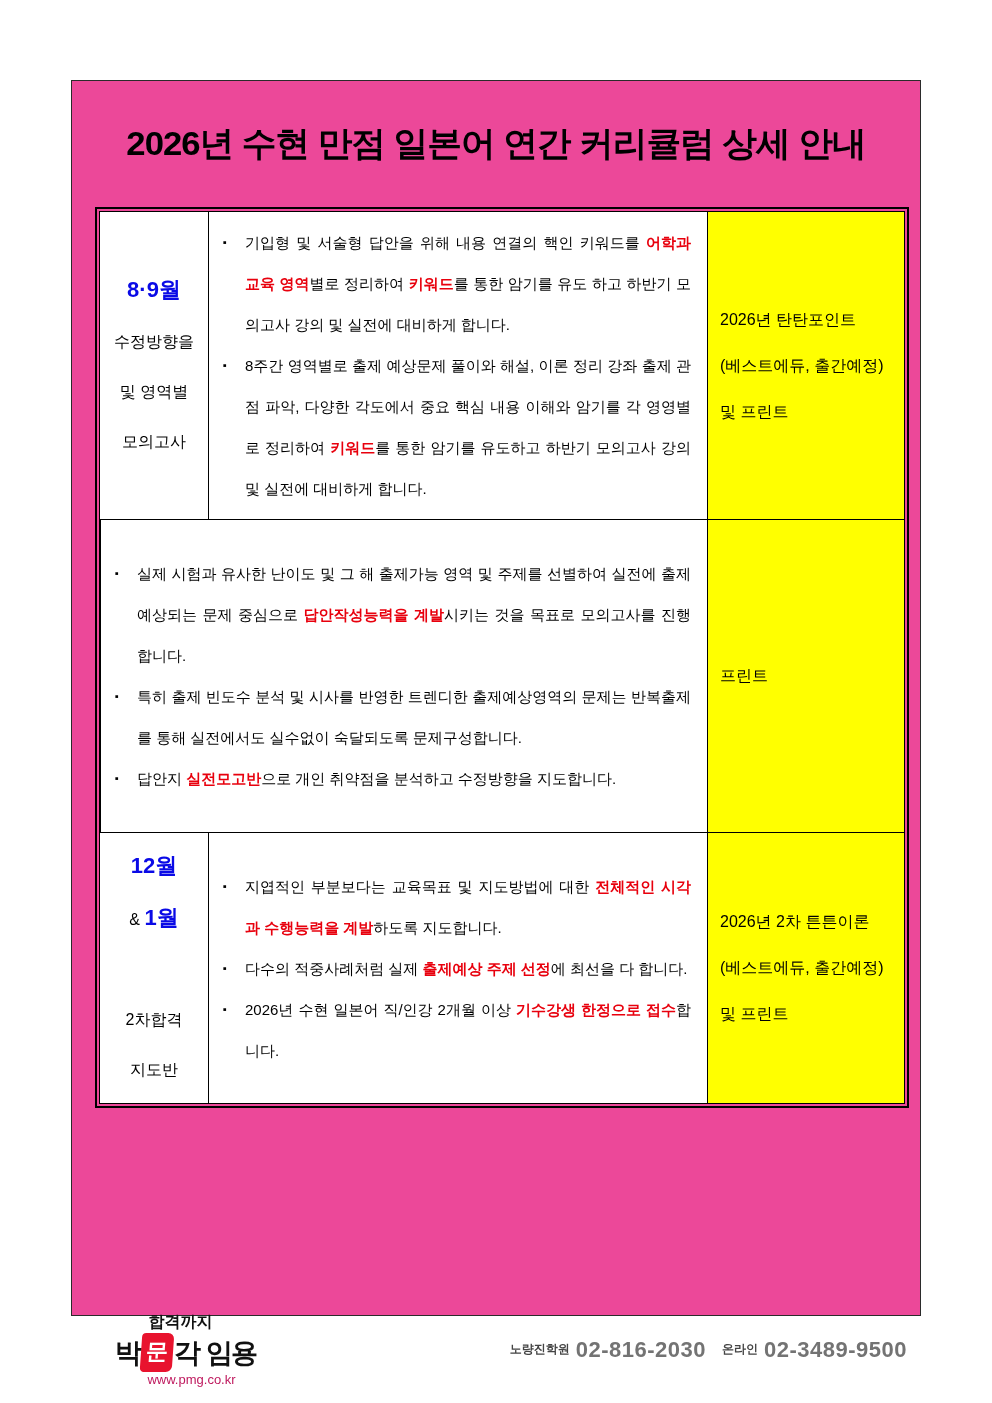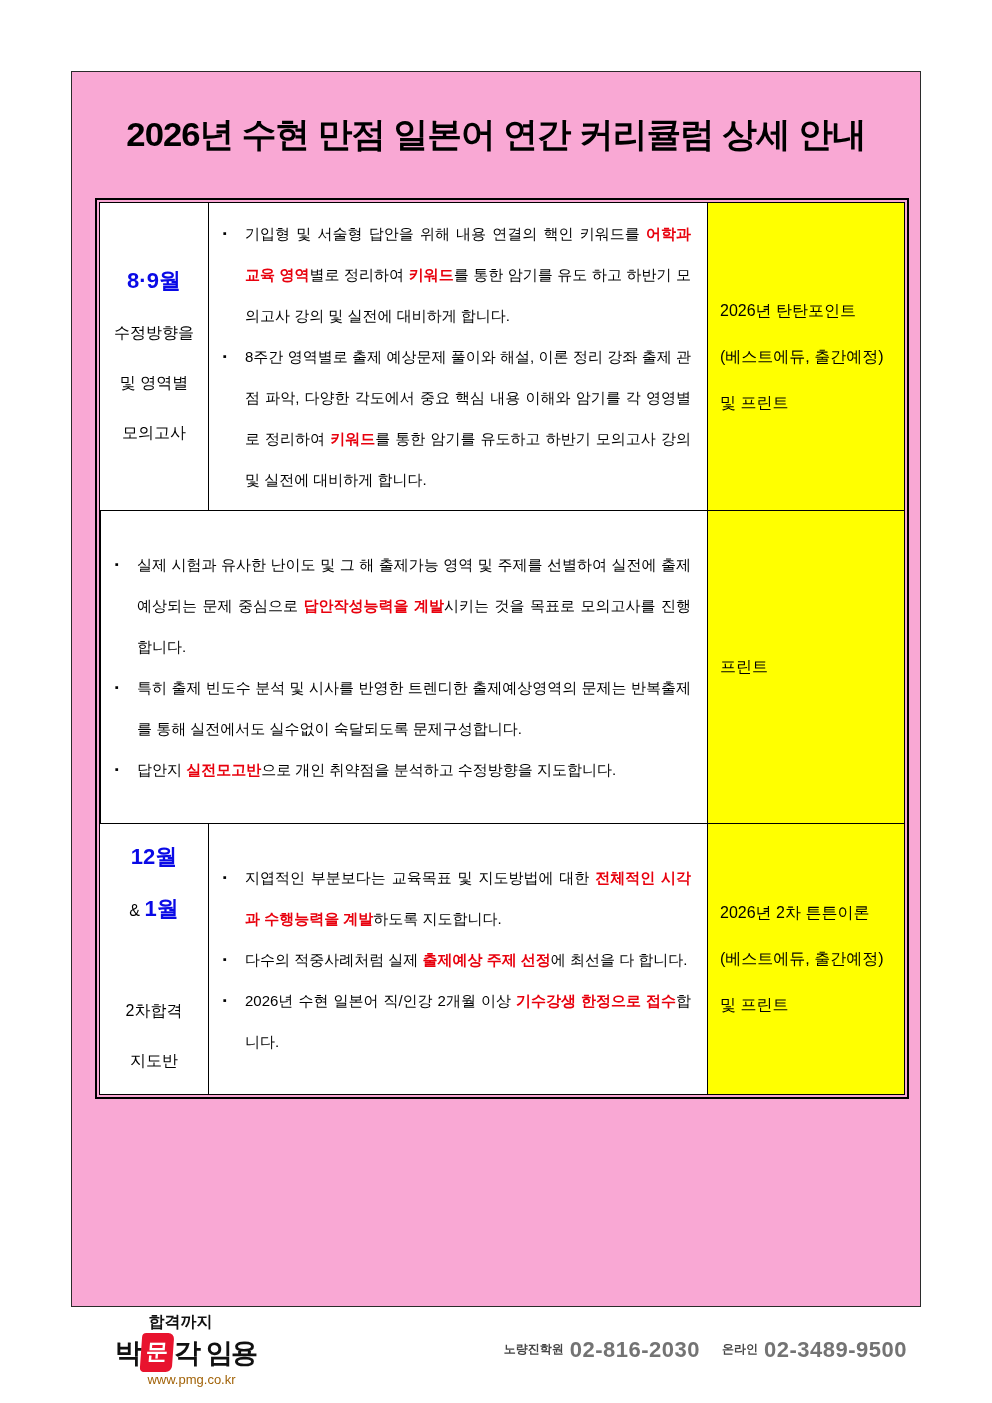--- a/index.html
+++ b/index.html
@@ -9,22 +9,22 @@
     --yellow:#ffff00;
     --logo-red:#e8132e;
   }
   *{box-sizing:border-box;}
   html,body{margin:0;padding:0;}
   body{
     width:992px;height:1403px;position:relative;background:#fff;
     font-family:"Liberation Sans","DejaVu Sans",sans-serif;color:var(--ink);
   }
   .page-frame{
-    position:absolute;left:71px;top:71px;width:850px;height:1236px;
-    border:1px solid #2b2b2b;background:#f9a8d4;
+    position:absolute;left:71px;top:80px;width:850px;height:1236px;
+    border:1px solid #2b2b2b;background:#ec4899;
   }
   .doc-title{
     margin:40px 18px 0 18px;text-align:center;
     font-size:34px;font-weight:800;letter-spacing:-1px;color:#000;
     white-space:nowrap;transform:scaleX(1.02);
   }
   .curriculum-table{
     position:relative;margin:44px auto 0 27px;width:806px;
     border:1px solid #000;outline:2px solid #000;outline-offset:2px;
     background:#fff;
@@ -70,22 +70,22 @@
   .footer-left{display:flex;align-items:center;flex-direction:column;}
   .tagline{font-size:16px;font-weight:700;color:#111;margin-right:10px;}
   .logo{display:flex;align-items:center;font-weight:800;color:#111;}
   .logo-char{font-size:27px;letter-spacing:-2px;}
   .logo-mun{
     display:inline-block;background:var(--logo-red);color:#fff;
     font-size:22px;font-weight:800;padding:4px 5px 5px 5px;margin:0 1px;
     border-radius:4px 6px 6px 4px;transform:skewX(-4deg);
   }
   .logo-suffix{font-size:27px;letter-spacing:-2px;margin-left:7px;}
-  .website{font-size:13px;font-weight:400;color:#a16207;margin-left:12px;}
-  .footer-right{display:flex;align-items:center;gap:22px;}
+  .website{font-size:13px;font-weight:400;color:#be185d;margin-left:12px;}
+  .footer-right{display:flex;align-items:center;gap:16px;}
   .contact{display:flex;align-items:center;gap:6px;}
   .contact-label{font-size:12px;font-weight:700;color:#444;}
   .contact-number{font-size:22px;font-weight:600;color:#737373;letter-spacing:0.5px;}
 </style>
 </head>
 <body>
 
 <div class="page-frame">
   <h1 class="doc-title">2026년 수현 만점 일본어 연간 커리큘럼 상세 안내</h1>
 

